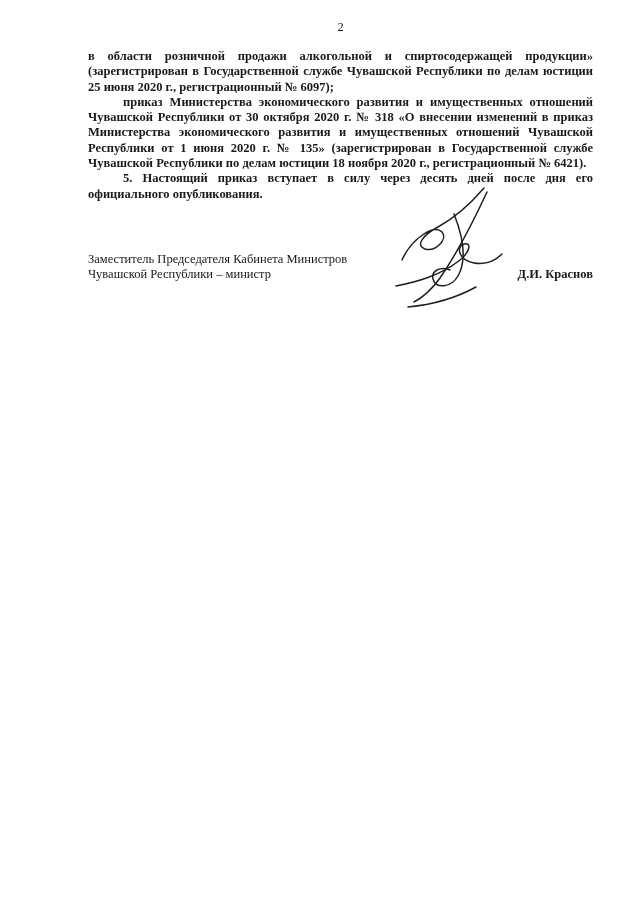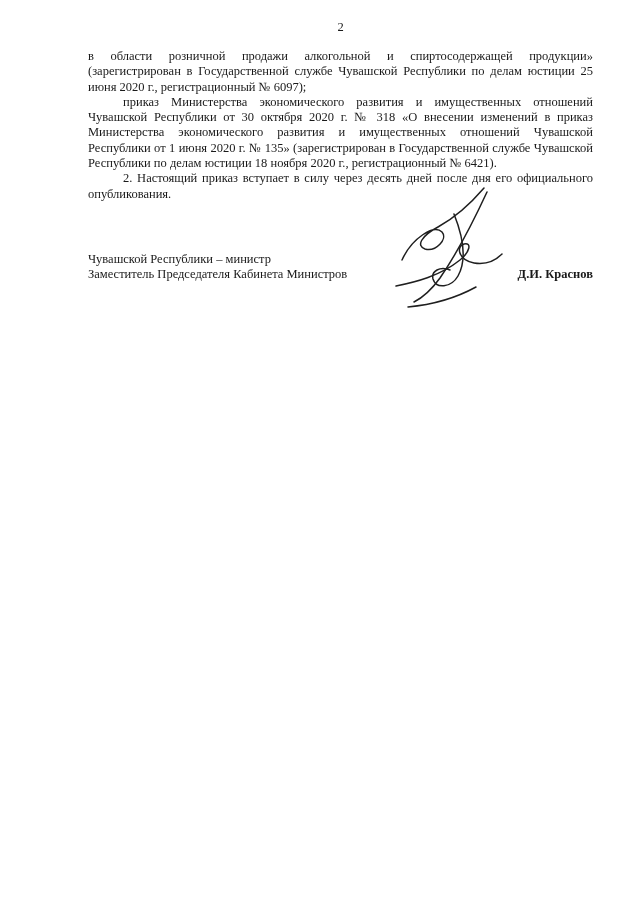--- a/index.html
+++ b/index.html
@@ -21,20 +21,21 @@
   .page-number {
     text-align: center;
     font-size: 12.5px;
     margin-bottom: 14px;
   }
   .para {
     margin: 0;
     font-size: 12.5px;
     line-height: 15.3px;
     text-align: justify;
+    font-weight: bold;
   }
   .para.indent {
     text-indent: 35px;
   }
   .sig-row {
     margin-top: 50px;
     display: flex;
     justify-content: space-between;
     align-items: flex-end;
     font-size: 12.5px;
@@ -55,26 +56,26 @@
 <body>
 
 <div class="page">
 
   <div class="page-number">2</div>
 
   <p class="para">в области розничной продажи алкогольной и спиртосодержащей продукции» (зарегистрирован в Государственной службе Чувашской Республики по делам юстиции 25 июня 2020 г., регистрационный № 6097);</p>
 
   <p class="para indent">приказ Министерства экономического развития и имущественных отношений Чувашской Республики от 30 октября 2020 г. № 318 «О внесении изменений в приказ Министерства экономического развития и имущественных отношений Чувашской Республики от 1 июня 2020 г. № 135» (зарегистрирован в Государственной службе Чувашской Республики по делам юстиции 18 ноября 2020 г.,  регистрационный № 6421).</p>
 
-  <p class="para indent">2. Настоящий приказ вступает в силу через десять дней после дня его официального опубликования.</p>
+  <p class="para indent">5. Настоящий приказ вступает в силу через десять дней после дня его официального опубликования.</p>
 
   <div class="sig-row">
     <div class="sig-title">
+      <div>Заместитель Председателя Кабинета Министров</div>
       <div>Чувашской Республики – министр</div>
-      <div>Заместитель Председателя Кабинета Министров</div>
     </div>
     <div class="sig-name">Д.И. Краснов</div>
   </div>
 
   <svg class="scribble" viewBox="0 0 130 130" xmlns="http://www.w3.org/2000/svg" fill="none" stroke="#1f1f1f" stroke-width="1.5" stroke-linecap="round" stroke-linejoin="round">
     <path d="M14 74 C 24 52, 46 38, 54 46 C 60 53, 48 66, 37 63 C 28 60, 33 50, 50 41 C 70 30, 84 16, 96 2"></path>
     <path d="M99 6 C 86 34, 70 66, 52 92 C 44 103, 34 112, 26 116"></path>
     <path d="M66 28 C 74 48, 80 72, 70 90 C 63 102, 48 103, 45 93 C 43 85, 52 80, 62 84"></path>
     <path d="M8 100 C 28 96, 52 90, 72 74 C 82 66, 84 56, 76 58 C 68 60, 70 74, 86 77 C 98 79, 108 74, 114 68"></path>
     <path d="M20 121 C 42 119, 66 113, 88 101"></path>

